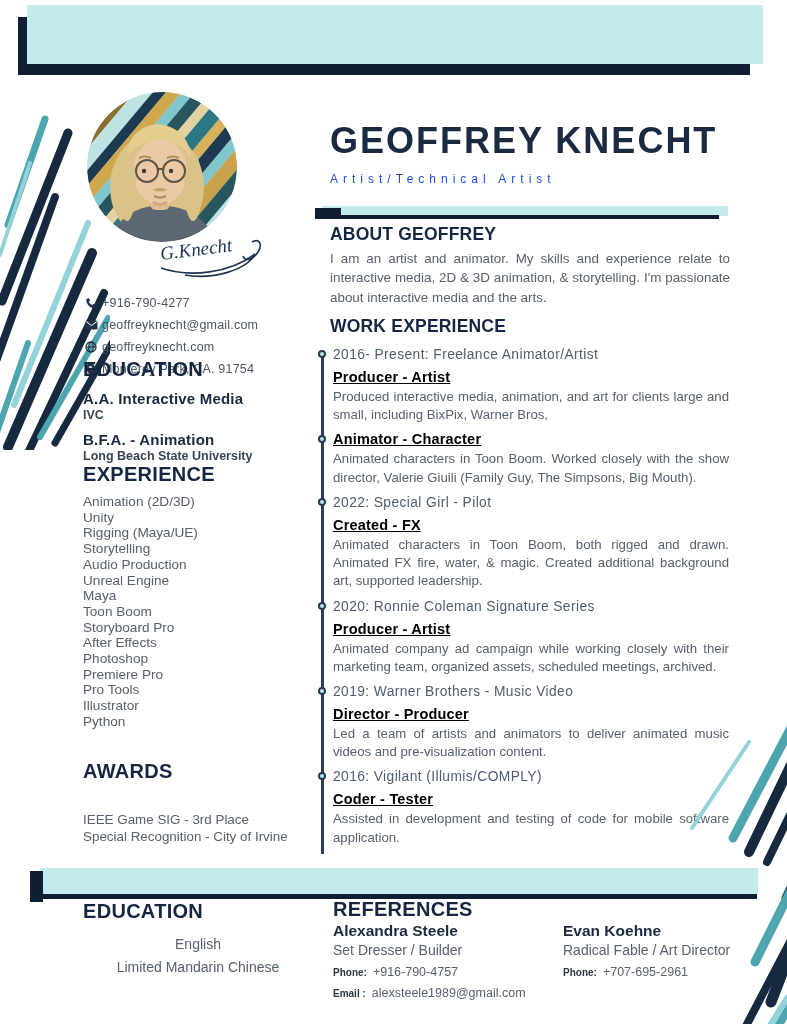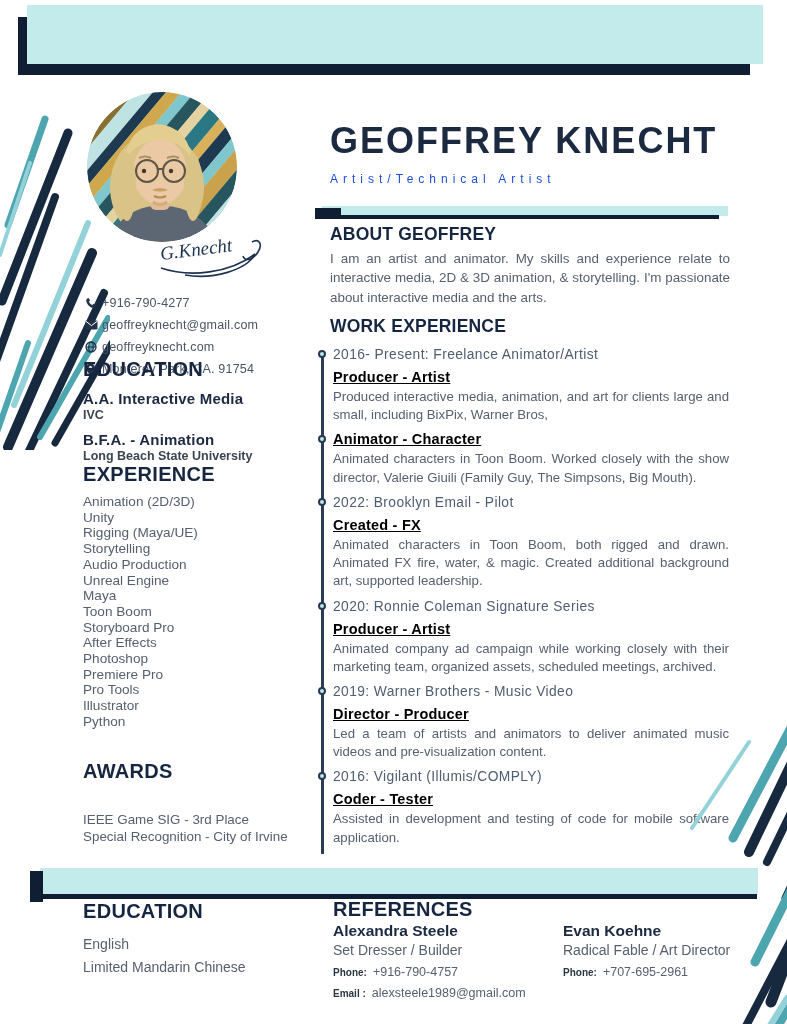--- a/index.html
+++ b/index.html
@@ -62,21 +62,21 @@
   .tl-desc { font-size:13.2px; line-height:1.38; text-align:justify; color:#57606e; margin-top:3px; }
 
   
   .band-teal { left:40px; top:868px; width:718px; height:26px; background:#c4ebeb; }
   .band-accent { left:30px; top:871px; width:13px; height:31px; background:#101e33; }
   .band-line { left:30px; top:894px; width:727px; height:5px; background:#101e33; }
 
   
   .language { left:83px; top:900px; width:230px; }
   .lang-item { font-size:14px; line-height:23px; color:#57606e; }
-  .lang-list { margin-top:10px; }
+  .lang-list { margin-top:10px;text-align:center; }
 
   .refs-head { left:333px; top:898px; }
   .ref-card { width:225px; }
   .ref-1 { left:333px; top:922px; }
   .ref-2 { left:563px; top:922px; }
   .ref-name { font-size:15.5px; font-weight:bold; color:#1b2941; }
   .ref-role { font-size:14px; color:#57606e; margin-top:2px; }
   .ref-line { margin-top:7px; font-size:12.5px; color:#57606e; }
   .ref-line:first-of-type { margin-top:12px; }
   .ref-label { font-size:10px; font-weight:bold; color:#2c3744; margin-right:6px; }
@@ -264,21 +264,21 @@
     <div class="tl-role">Producer - Artist</div>
     <div class="tl-desc">Produced interactive media, animation, and art for clients large and small, including BixPix, Warner Bros,</div>
   </div>
   <div class="tl-entry">
     <span class="tl-dot"></span>
     <div class="tl-role">Animator - Character</div>
     <div class="tl-desc">Animated characters in Toon Boom. Worked closely with the show director, Valerie Giuili (Family Guy, The Simpsons, Big Mouth).</div>
   </div>
   <div class="tl-entry">
     <span class="tl-dot"></span>
-    <div class="tl-date">2022: Brooklyn Email - Pilot</div>
+    <div class="tl-date">2022: Special Girl - Pilot</div>
     <div class="tl-role">Created - FX</div>
     <div class="tl-desc">Animated characters in Toon Boom, both rigged and drawn. Animated FX fire, water, &amp; magic. Created additional background art, supported leadership.</div>
   </div>
   <div class="tl-entry">
     <span class="tl-dot"></span>
     <div class="tl-date">2020: Ronnie Coleman Signature Series</div>
     <div class="tl-role">Producer - Artist</div>
     <div class="tl-desc">Animated company ad campaign while working closely with their marketing team, organized assets, scheduled meetings, archived.</div>
   </div>
   <div class="tl-entry">

